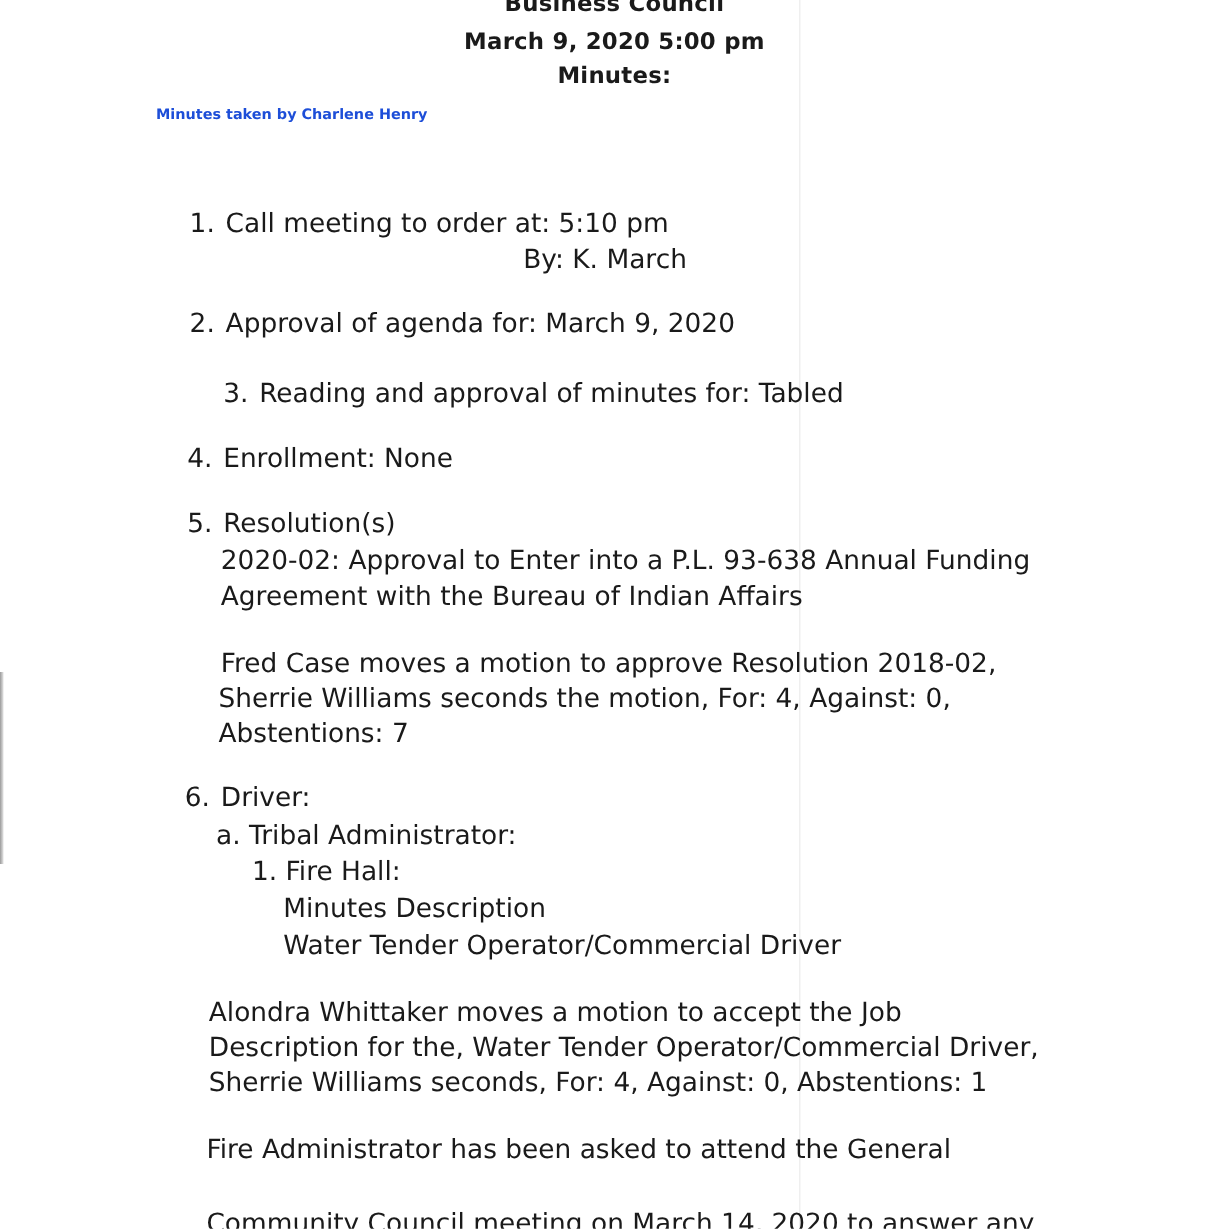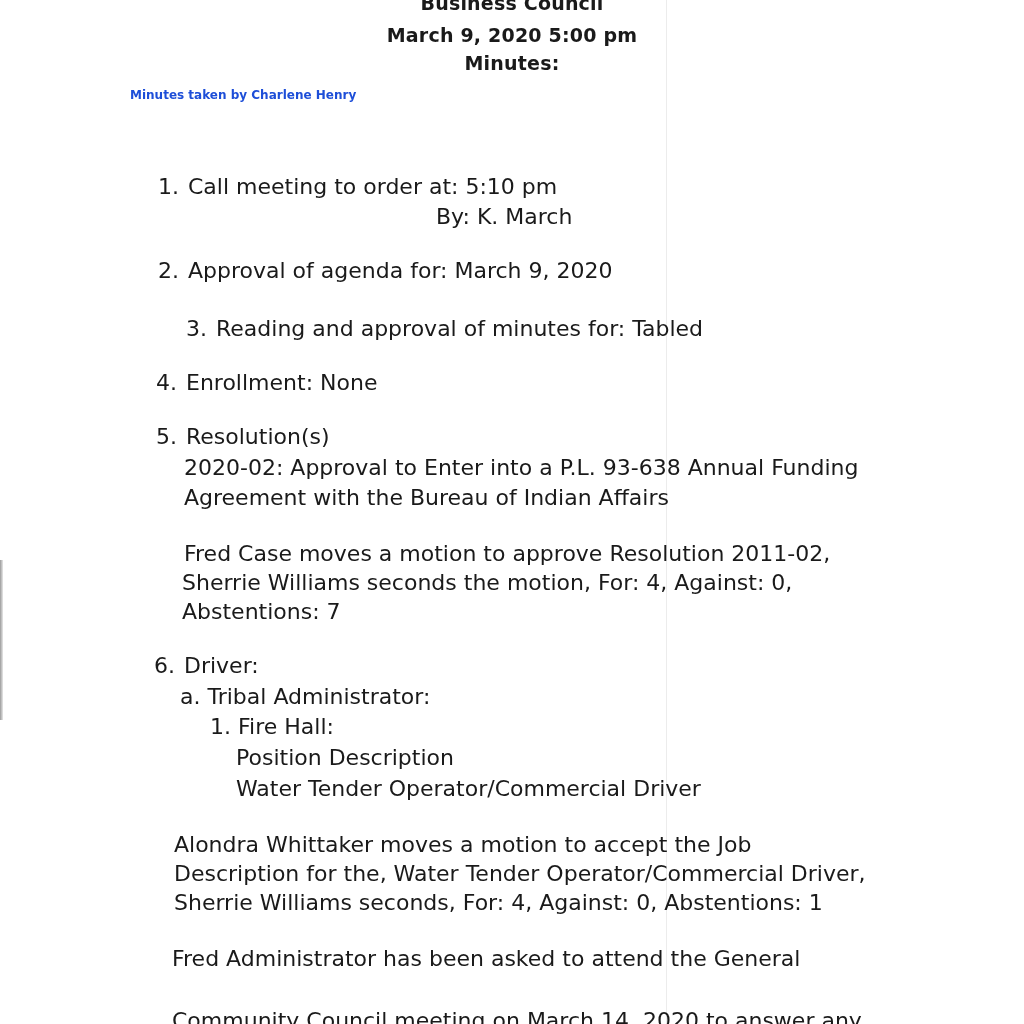--- a/index.html
+++ b/index.html
@@ -57,30 +57,30 @@
 
 <div class="line" style="left:156px; top:370px;">
   <span class="num">4.</span><span>Enrollment: None</span>
 </div>
 
 <div class="line" style="left:156px; top:424px;">
   <span class="num">5.</span><span>Resolution(s)</span>
 </div>
 <div class="line" style="left:184px; top:455px;">2020-02: Approval to Enter into a P.L. 93-638 Annual Funding</div>
 <div class="line" style="left:184px; top:485px;">Agreement with the Bureau of Indian Affairs</div>
-<div class="line" style="left:184px; top:541px;">Fred Case moves a motion to approve Resolution 2011-02,</div>
+<div class="line" style="left:184px; top:541px;">Fred Case moves a motion to approve Resolution 2018-02,</div>
 <div class="line" style="left:182px; top:570px;">Sherrie Williams seconds the motion, For: 4, Against: 0,</div>
 <div class="line" style="left:182px; top:599px;">Abstentions: 7</div>
 
 <div class="line" style="left:154px; top:653px;">
   <span class="num">6.</span><span>Driver:</span>
 </div>
 <div class="line" style="left:180px; top:684px;">a. Tribal Administrator:</div>
 <div class="line" style="left:210px; top:714px;">1. Fire Hall:</div>
-<div class="line" style="left:236px; top:745px;">Position Description</div>
+<div class="line" style="left:236px; top:745px;">Minutes Description</div>
 <div class="line" style="left:236px; top:776px;">Water Tender Operator/Commercial Driver</div>
 
 <div class="line" style="left:174px; top:832px;">Alondra Whittaker moves a motion to accept the Job</div>
 <div class="line" style="left:174px; top:861px;">Description for the, Water Tender Operator/Commercial Driver,</div>
 <div class="line" style="left:174px; top:890px;">Sherrie Williams seconds, For: 4, Against: 0, Abstentions: 1</div>
 
-<div class="line" style="left:172px; top:946px;">Fred Administrator has been asked to attend the General</div>
+<div class="line" style="left:172px; top:946px;">Fire Administrator has been asked to attend the General</div>
 <div class="line" style="left:172px; top:976px;margin-top:32px;">Community Council meeting on March 14, 2020 to answer any</div>
 
 </body></html>

